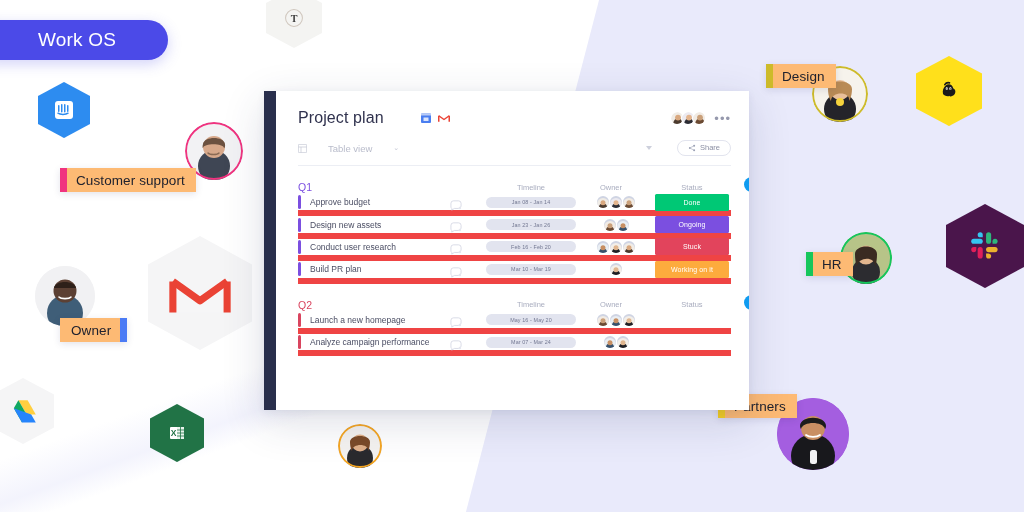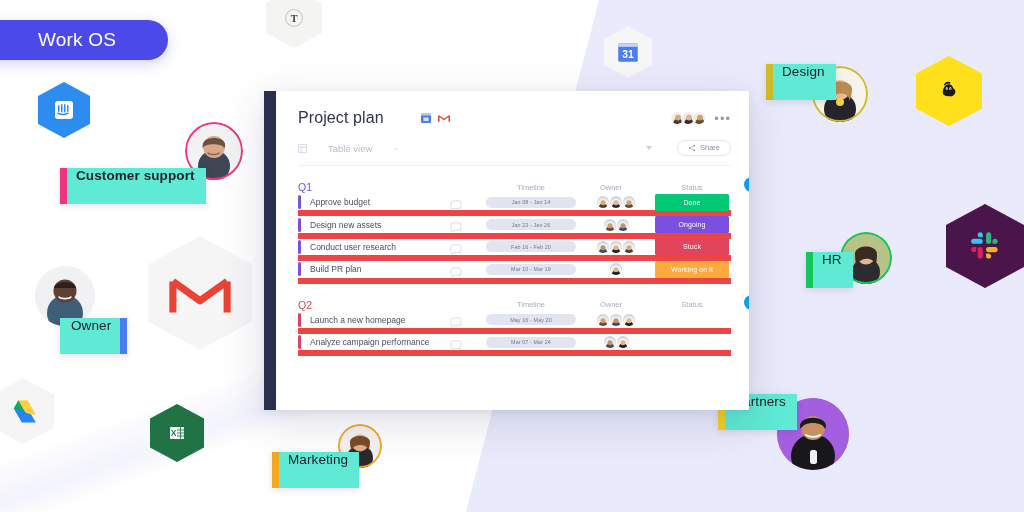--- a/index.html
+++ b/index.html
@@ -29,24 +29,24 @@
     position:absolute;
     display:flex; align-items:center; justify-content:center;
     clip-path: polygon(50% 0%, 100% 25%, 100% 75%, 50% 100%, 0% 75%, 0% 25%);
   }
   .hex.ghost { background:#f4f4f2; }
   .hex.ghost2 { background:#f6f6f7; }
 
   
   .chip {
     position:absolute;
-    display:flex; 
-    background:#5eead4;
+    display:flex; align-items:center;
+    background:#fdba74;
     box-shadow:0 2px 7px rgba(40,40,90,.13);
-    height:36px;
+    height:24px;
     z-index:6;
   }
   .chip .bar { width:7px; align-self:stretch; flex:0 0 7px; }
   .chip .chip-label {
     padding:0 11px 0 9px;
     font-size:13.5px;
     color:#20222e;
     white-space:nowrap;
     letter-spacing:.1px;
   }
@@ -203,27 +203,20 @@
     </svg>
   </div>
 
   <div class="hex ghost" style="left:266px;top:-12px;width:56px;height:60px;">
     <svg width="22" height="22" viewBox="0 0 24 24">
       <circle cx="12" cy="12" r="9.2" fill="none" stroke="#cfc6bd" stroke-width="1.1"></circle>
       <text x="12" y="16" text-anchor="middle" font-family="Liberation Serif, serif" font-size="11" fill="#3a3a3a" font-weight="bold">T</text>
     </svg>
   </div>
 
-  <div class="hex ghost2" style="left:604px;top:26px;width:48px;height:52px;">
-    <svg width="26" height="26" viewBox="0 0 24 24">
-      <rect x="3" y="4" width="18" height="17" rx="1.5" fill="#4a7ef0"></rect>
-      <rect x="3" y="4" width="18" height="3.2" fill="#c9d6f7"></rect>
-      <text x="12" y="17.2" text-anchor="middle" font-family="Liberation Sans, sans-serif" font-size="9.5" fill="#fff" font-weight="bold">31</text>
-    </svg>
-  </div>
 
   <div class="hex" style="left:916px;top:56px;width:66px;height:70px;background:#ffe01b;box-shadow:0 6px 18px rgba(200,180,20,.25);">
     <svg width="30" height="30" viewBox="0 0 24 24">
       <path d="M7.2 14.4c-.6-2.6.3-5.3 2.1-6.8 1.4-1.2 3.2-1.4 4.5-.5.9.6 1.3 1.6 1.5 2.6.7.3 1.3.9 1.6 1.7.5 1.4 0 3-1.2 3.9-1.3 1-3 1.2-4.6 1-1.7-.2-3.4-1-3.9-1.9z" fill="#1a1a1a"></path>
       <ellipse cx="10.2" cy="10.1" rx=".85" ry="1.05" fill="#fff"></ellipse>
       <ellipse cx="13.1" cy="10.1" rx=".85" ry="1.05" fill="#fff"></ellipse>
       <circle cx="10.3" cy="10.3" r=".45" fill="#1a1a1a"></circle>
       <circle cx="13.2" cy="10.3" r=".45" fill="#1a1a1a"></circle>
       <path d="M8.6 6.9c.8-1.2 2.4-1.8 3.8-1.4" stroke="#1a1a1a" stroke-width="1.3" fill="none" stroke-linecap="round"></path>
       <path d="M9 16.4c1 .5 2.4.5 3.4 0" stroke="#ffe01b" stroke-width=".8" fill="none" stroke-linecap="round"></path>
@@ -333,34 +326,30 @@
     <svg width="72" height="72" viewBox="0 0 72 72">
       <circle cx="36" cy="36" r="36" fill="#a45ee0"></circle>
       <circle cx="36" cy="58" r="22" fill="#18181c"></circle>
       <circle cx="36" cy="30" r="12" fill="#c98f63"></circle>
       <path d="M23 28c0-11 26-11 26 0 0 2-1 3-1 3-2-8-22-8-24 0 0 0-1-1-1-3z" fill="#1c1c1c"></path>
       <path d="M29 37c3 2.5 11 2.5 14 0" stroke="#fff" stroke-width="1.8" fill="none" stroke-linecap="round"></path>
       <rect x="33" y="52" width="7" height="14" rx="2.5" fill="#f2f2f4"></rect>
     </svg>
   </div>
 
-  <div class="chip" style="left:60px;top:168px;font-weight:bold;">
+  <div class="chip" style="left:60px;top:168px;">
     <span class="bar" style="background:#f0337f;"></span>
     <span class="chip-label">Customer support</span>
   </div>
 
   <div class="chip bar-right" style="left:60px;top:318px;">
     <span class="bar" style="background:#4b7bf5;"></span>
     <span class="chip-label">Owner</span>
   </div>
 
-  <div class="chip" style="left:272px;top:452px;">
-    <span class="bar" style="background:#f5a623;"></span>
-    <span class="chip-label">Marketing</span>
-  </div>
 
   <div class="chip" style="left:766px;top:64px;">
     <span class="bar" style="background:#cdbb2a;"></span>
     <span class="chip-label">Design</span>
   </div>
 
   <div class="chip" style="left:806px;top:252px;">
     <span class="bar" style="background:#16c65c;"></span>
     <span class="chip-label">HR</span>
   </div>

